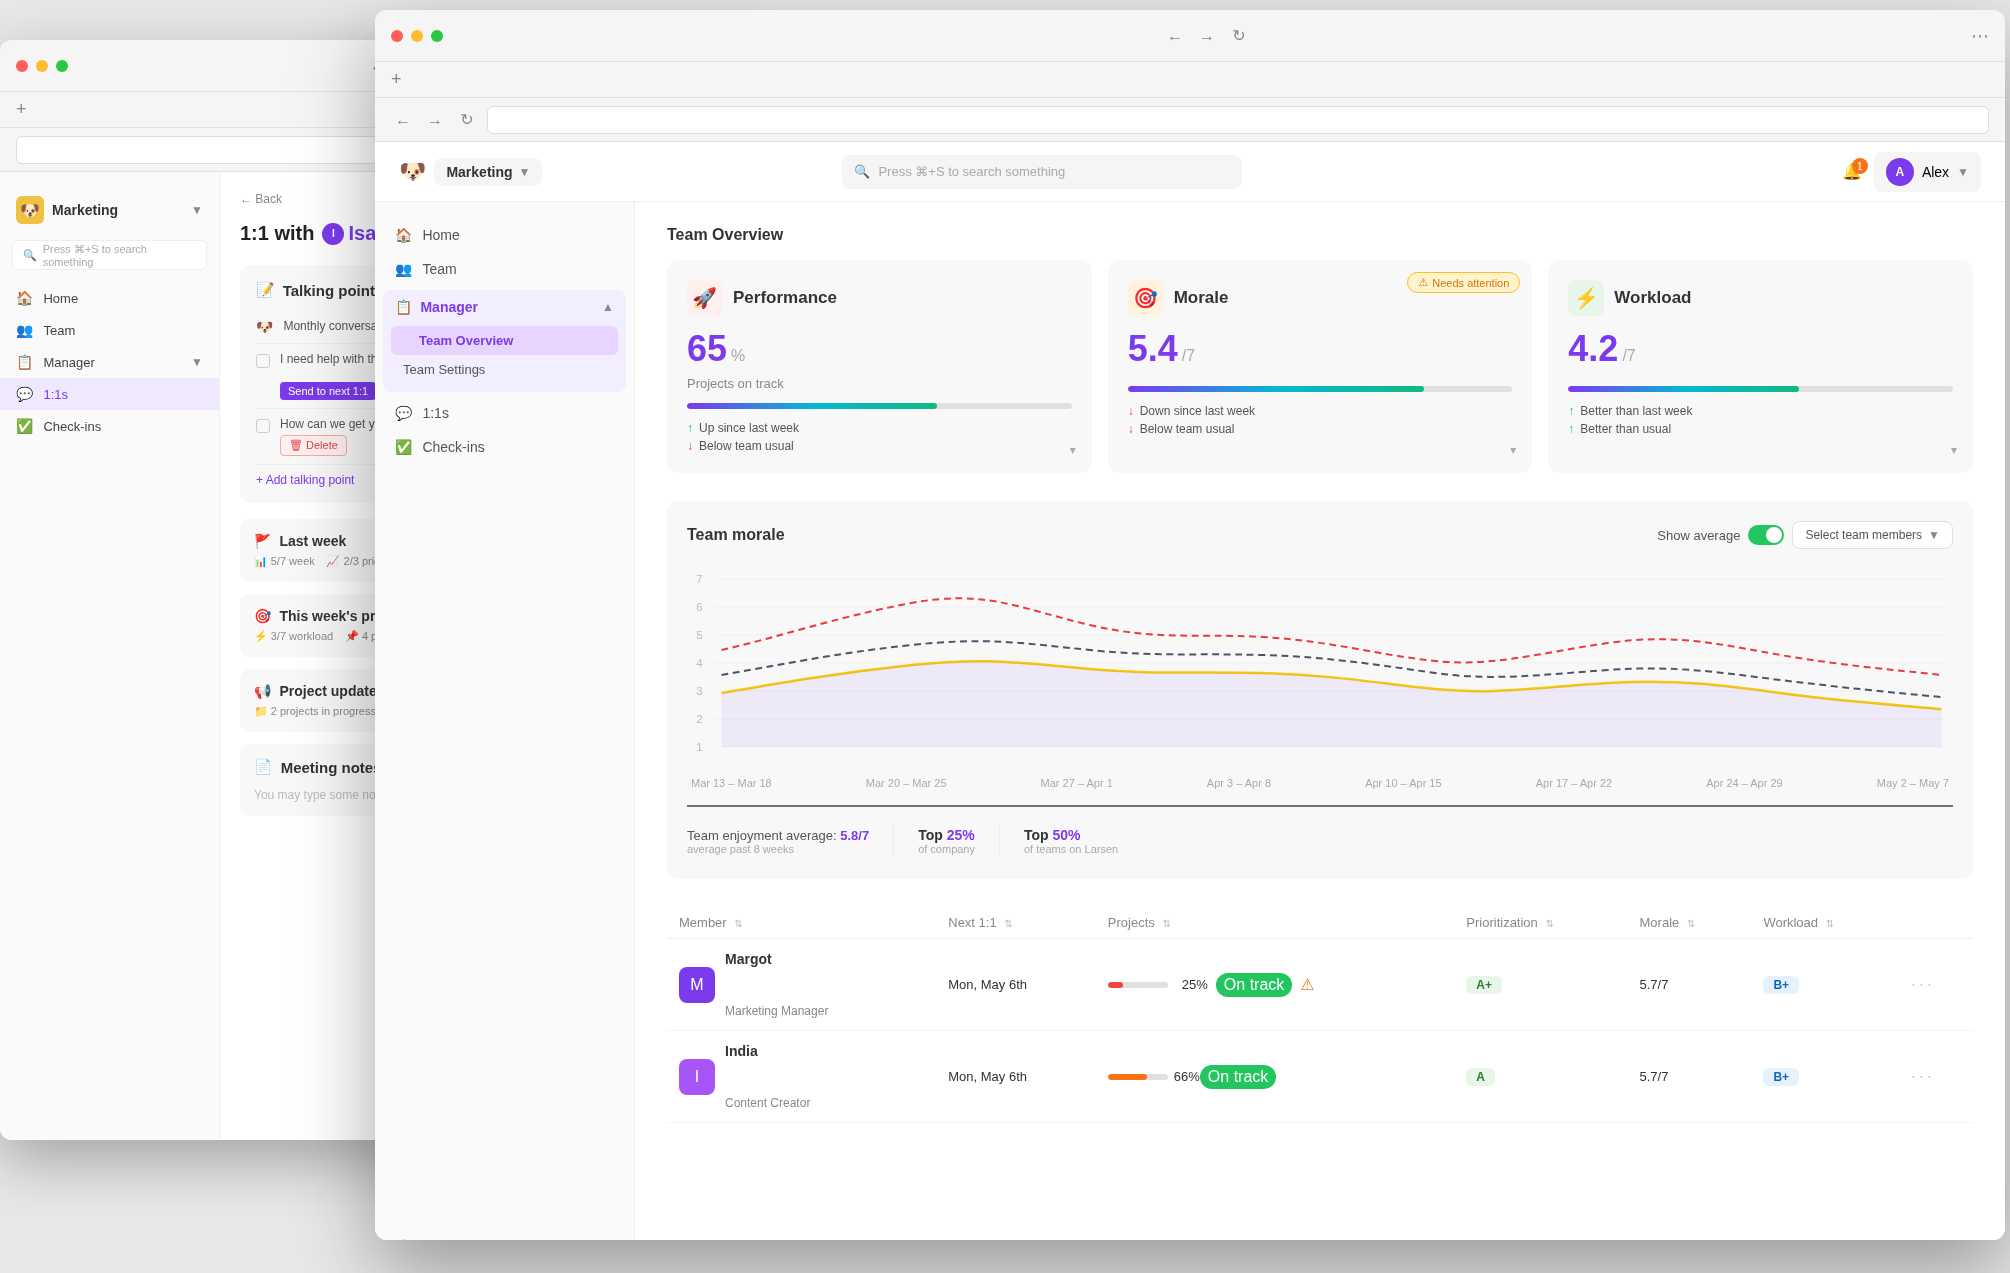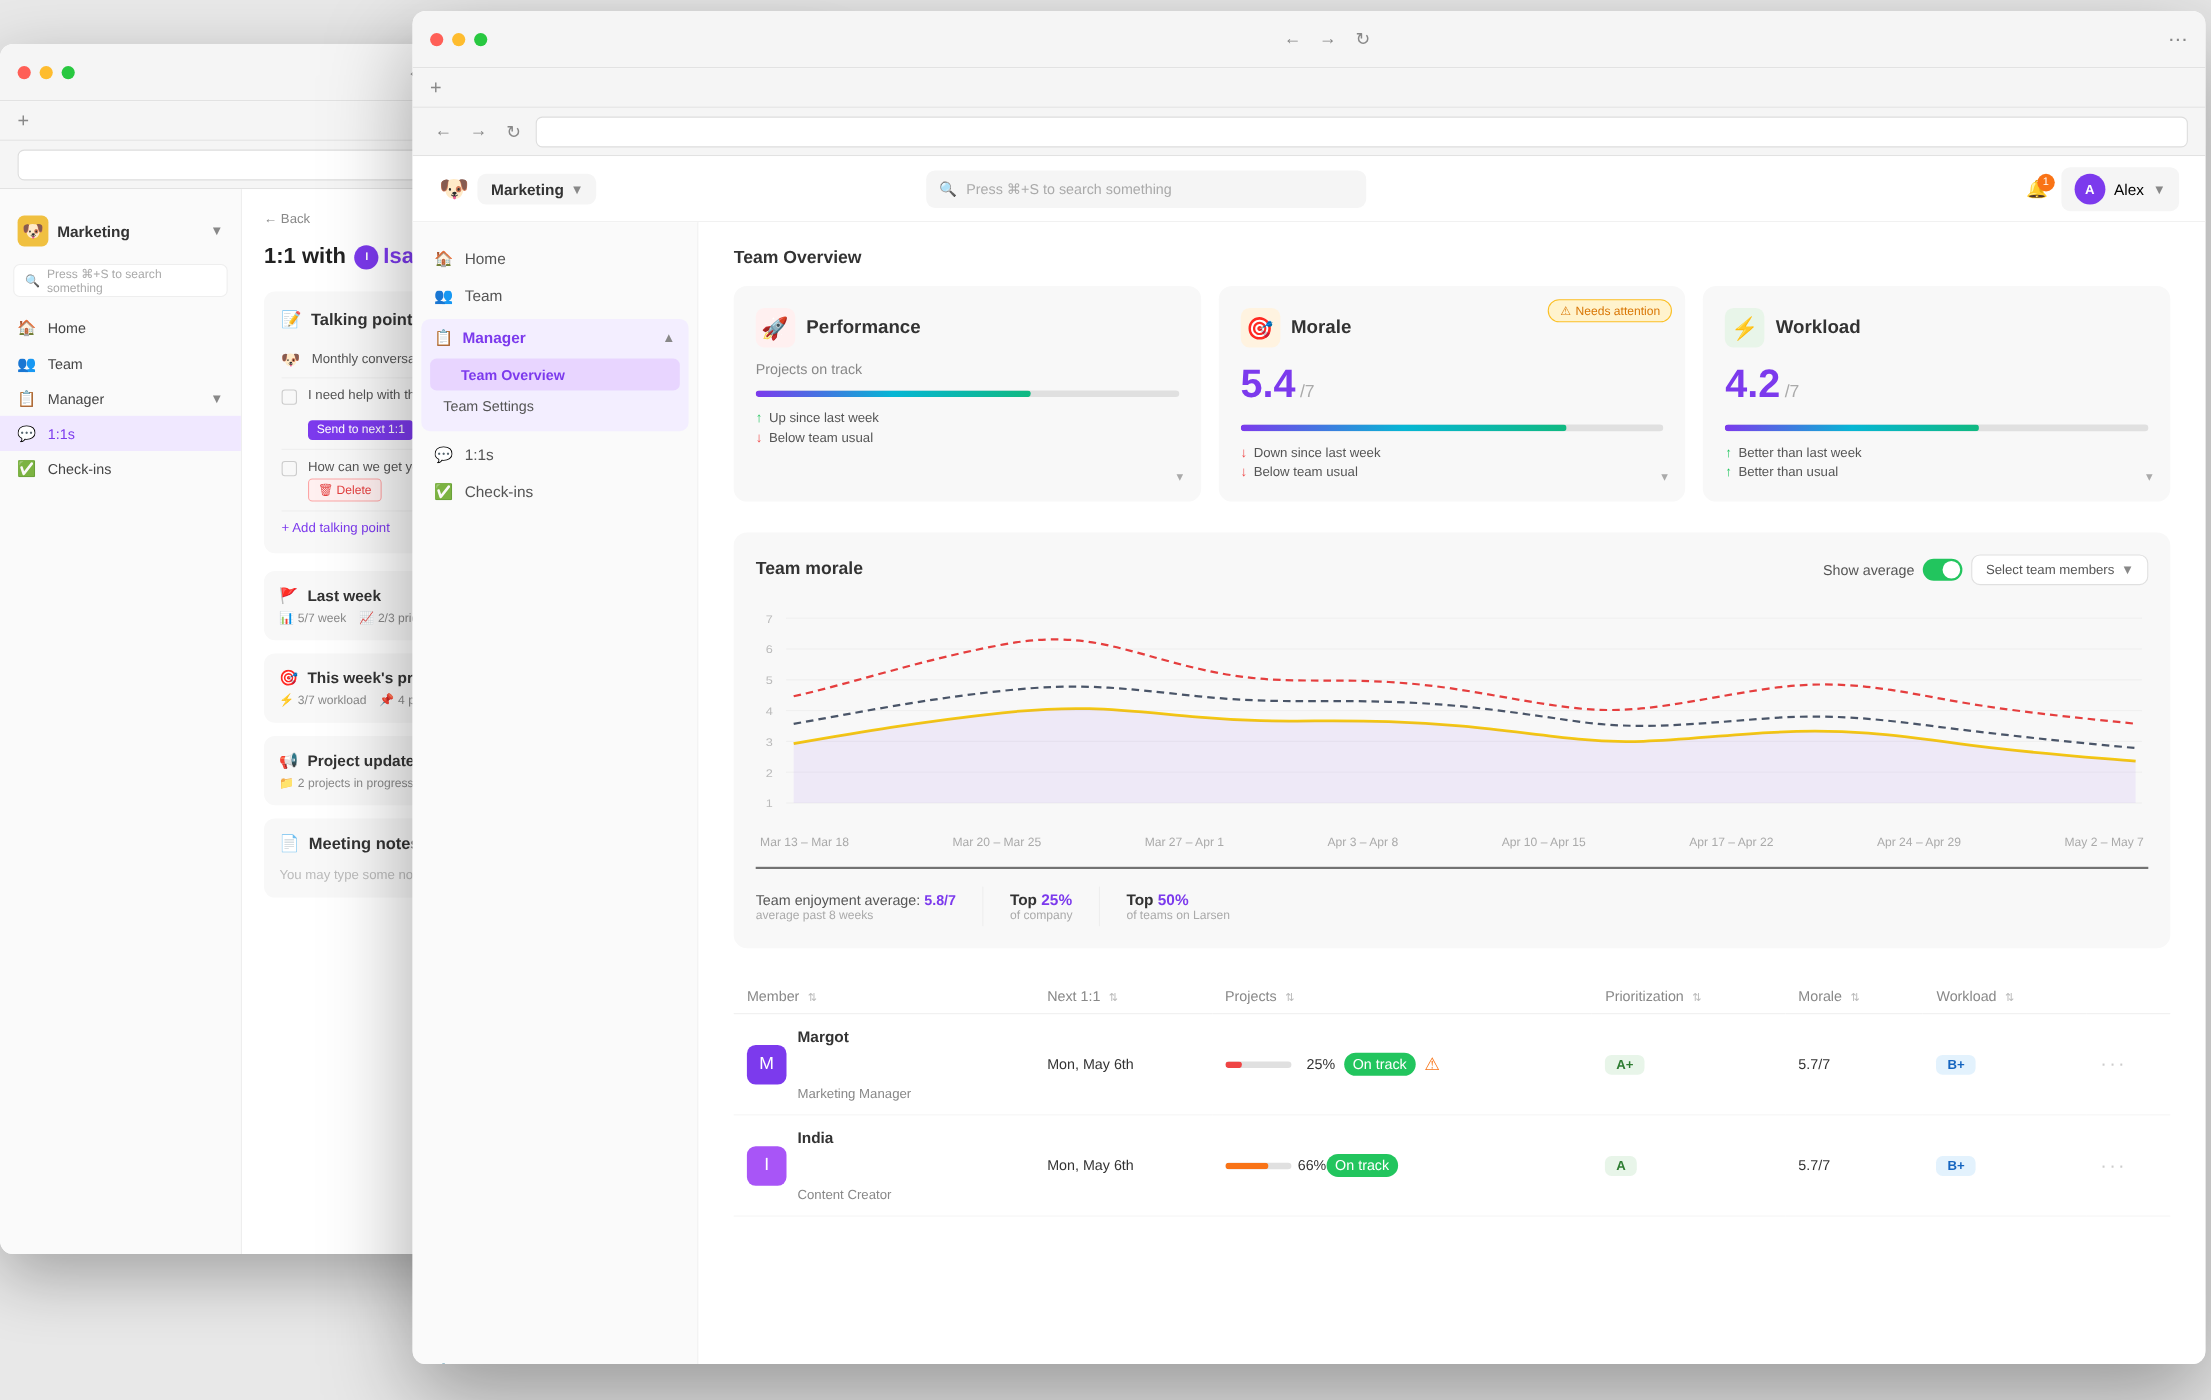--- a/index.html
+++ b/index.html
@@ -866,21 +866,21 @@
       overflow: hidden;
       margin-right: 6px;
     }
 
     .project-bar-fill-red { height: 100%; background: #ef4444; border-radius: 3px; }
     .project-bar-fill-orange { height: 100%; background: #f97316; border-radius: 3px; }
 
     .on-track-badge {
       background: #22c55e;
       color: #fff;
-      font-size: 13px;
+      font-size: 16px;
       padding: 3px 8px;
       border-radius: 12px;
       font-weight: 500;
     }
 
     .priority-badge {
       background: #e8f5e9;
       color: #2e7d32;
       font-size: 12px;
       font-weight: 700;
@@ -1176,20 +1176,24 @@
     <div class="front-main">
 
       <div class="section-label">Team Overview</div>
 
       <div class="cards-row">
 
         <div class="metric-card">
           <div class="card-header">
             <div class="card-icon" style="background:#fff0f0;">🚀</div>
             <span class="card-title">Performance</span>
+          </div>
+          <div style="display:flex;align-items:baseline;gap:4px;margin-bottom:2px;">
+            <span class="metric-value">65</span>
+            <span class="metric-unit">%</span>
           </div>
           <div class="metric-label">Projects on track</div>
           <div class="progress-bar-track">
             <div class="progress-bar-fill" style="width:65%;"></div>
           </div>
           <div class="card-stats">
             <div class="card-stat">
               <span class="stat-up">↑</span>
               <span>Up since last week</span>
             </div>

